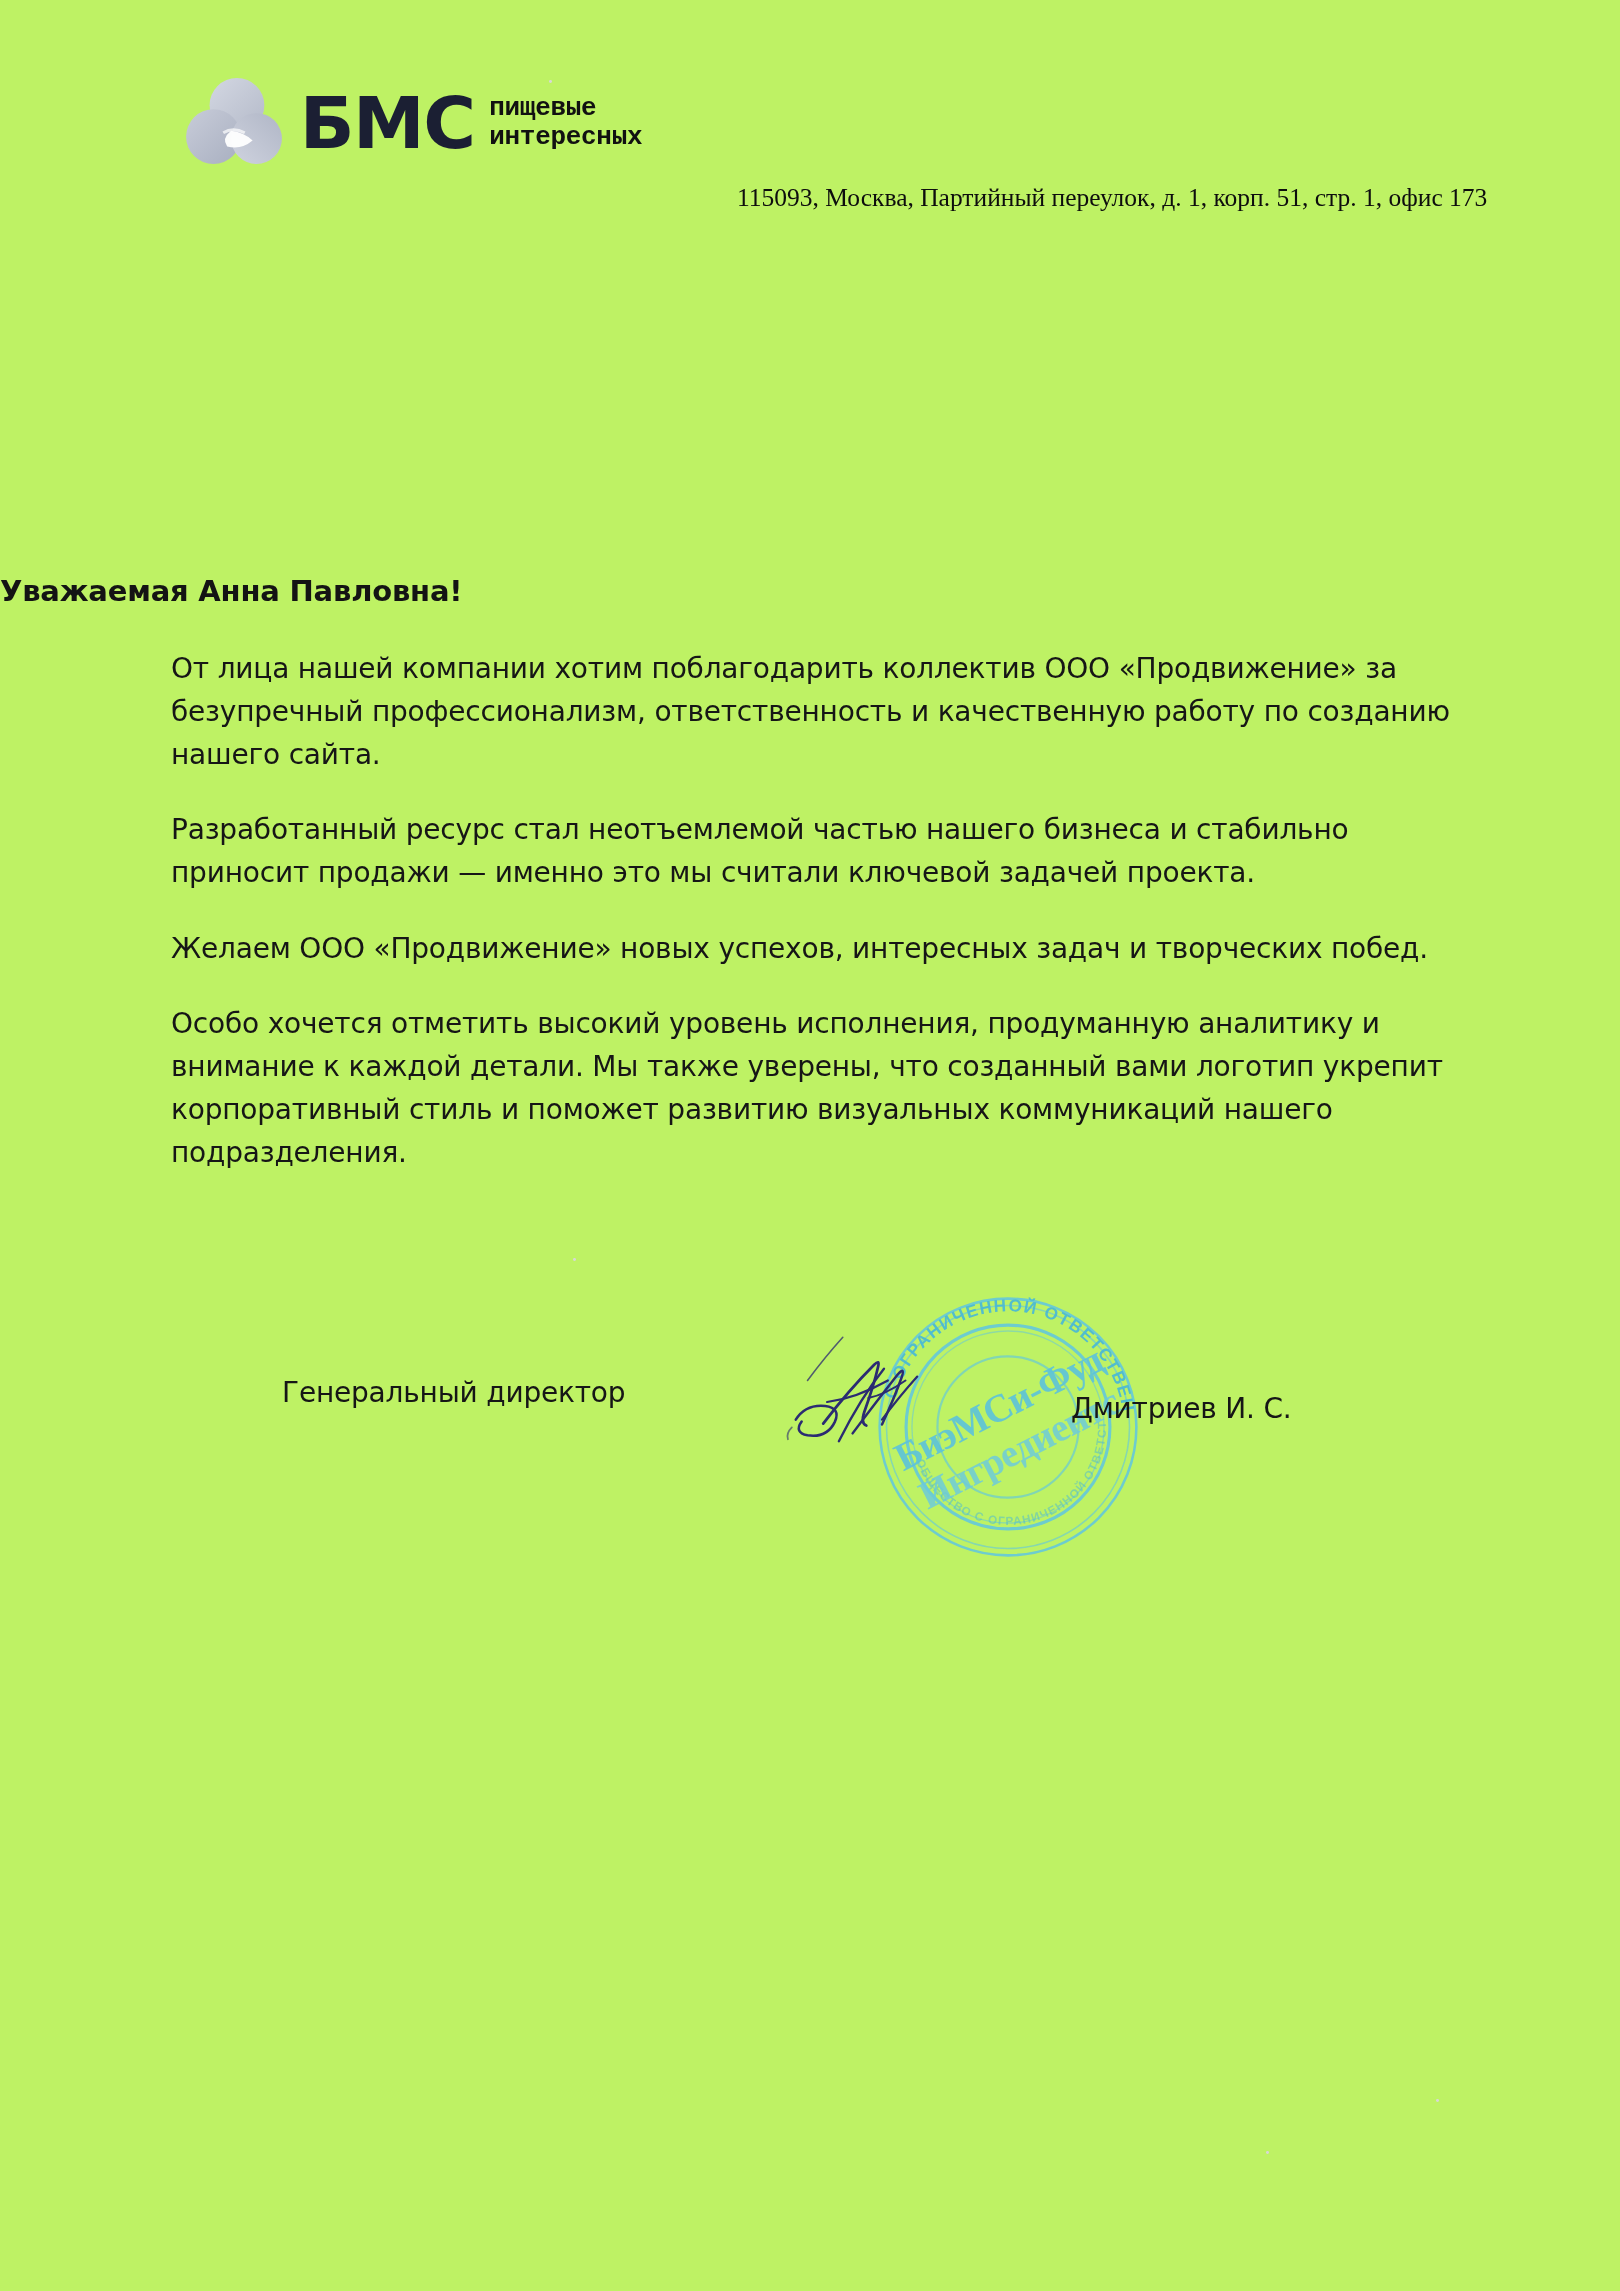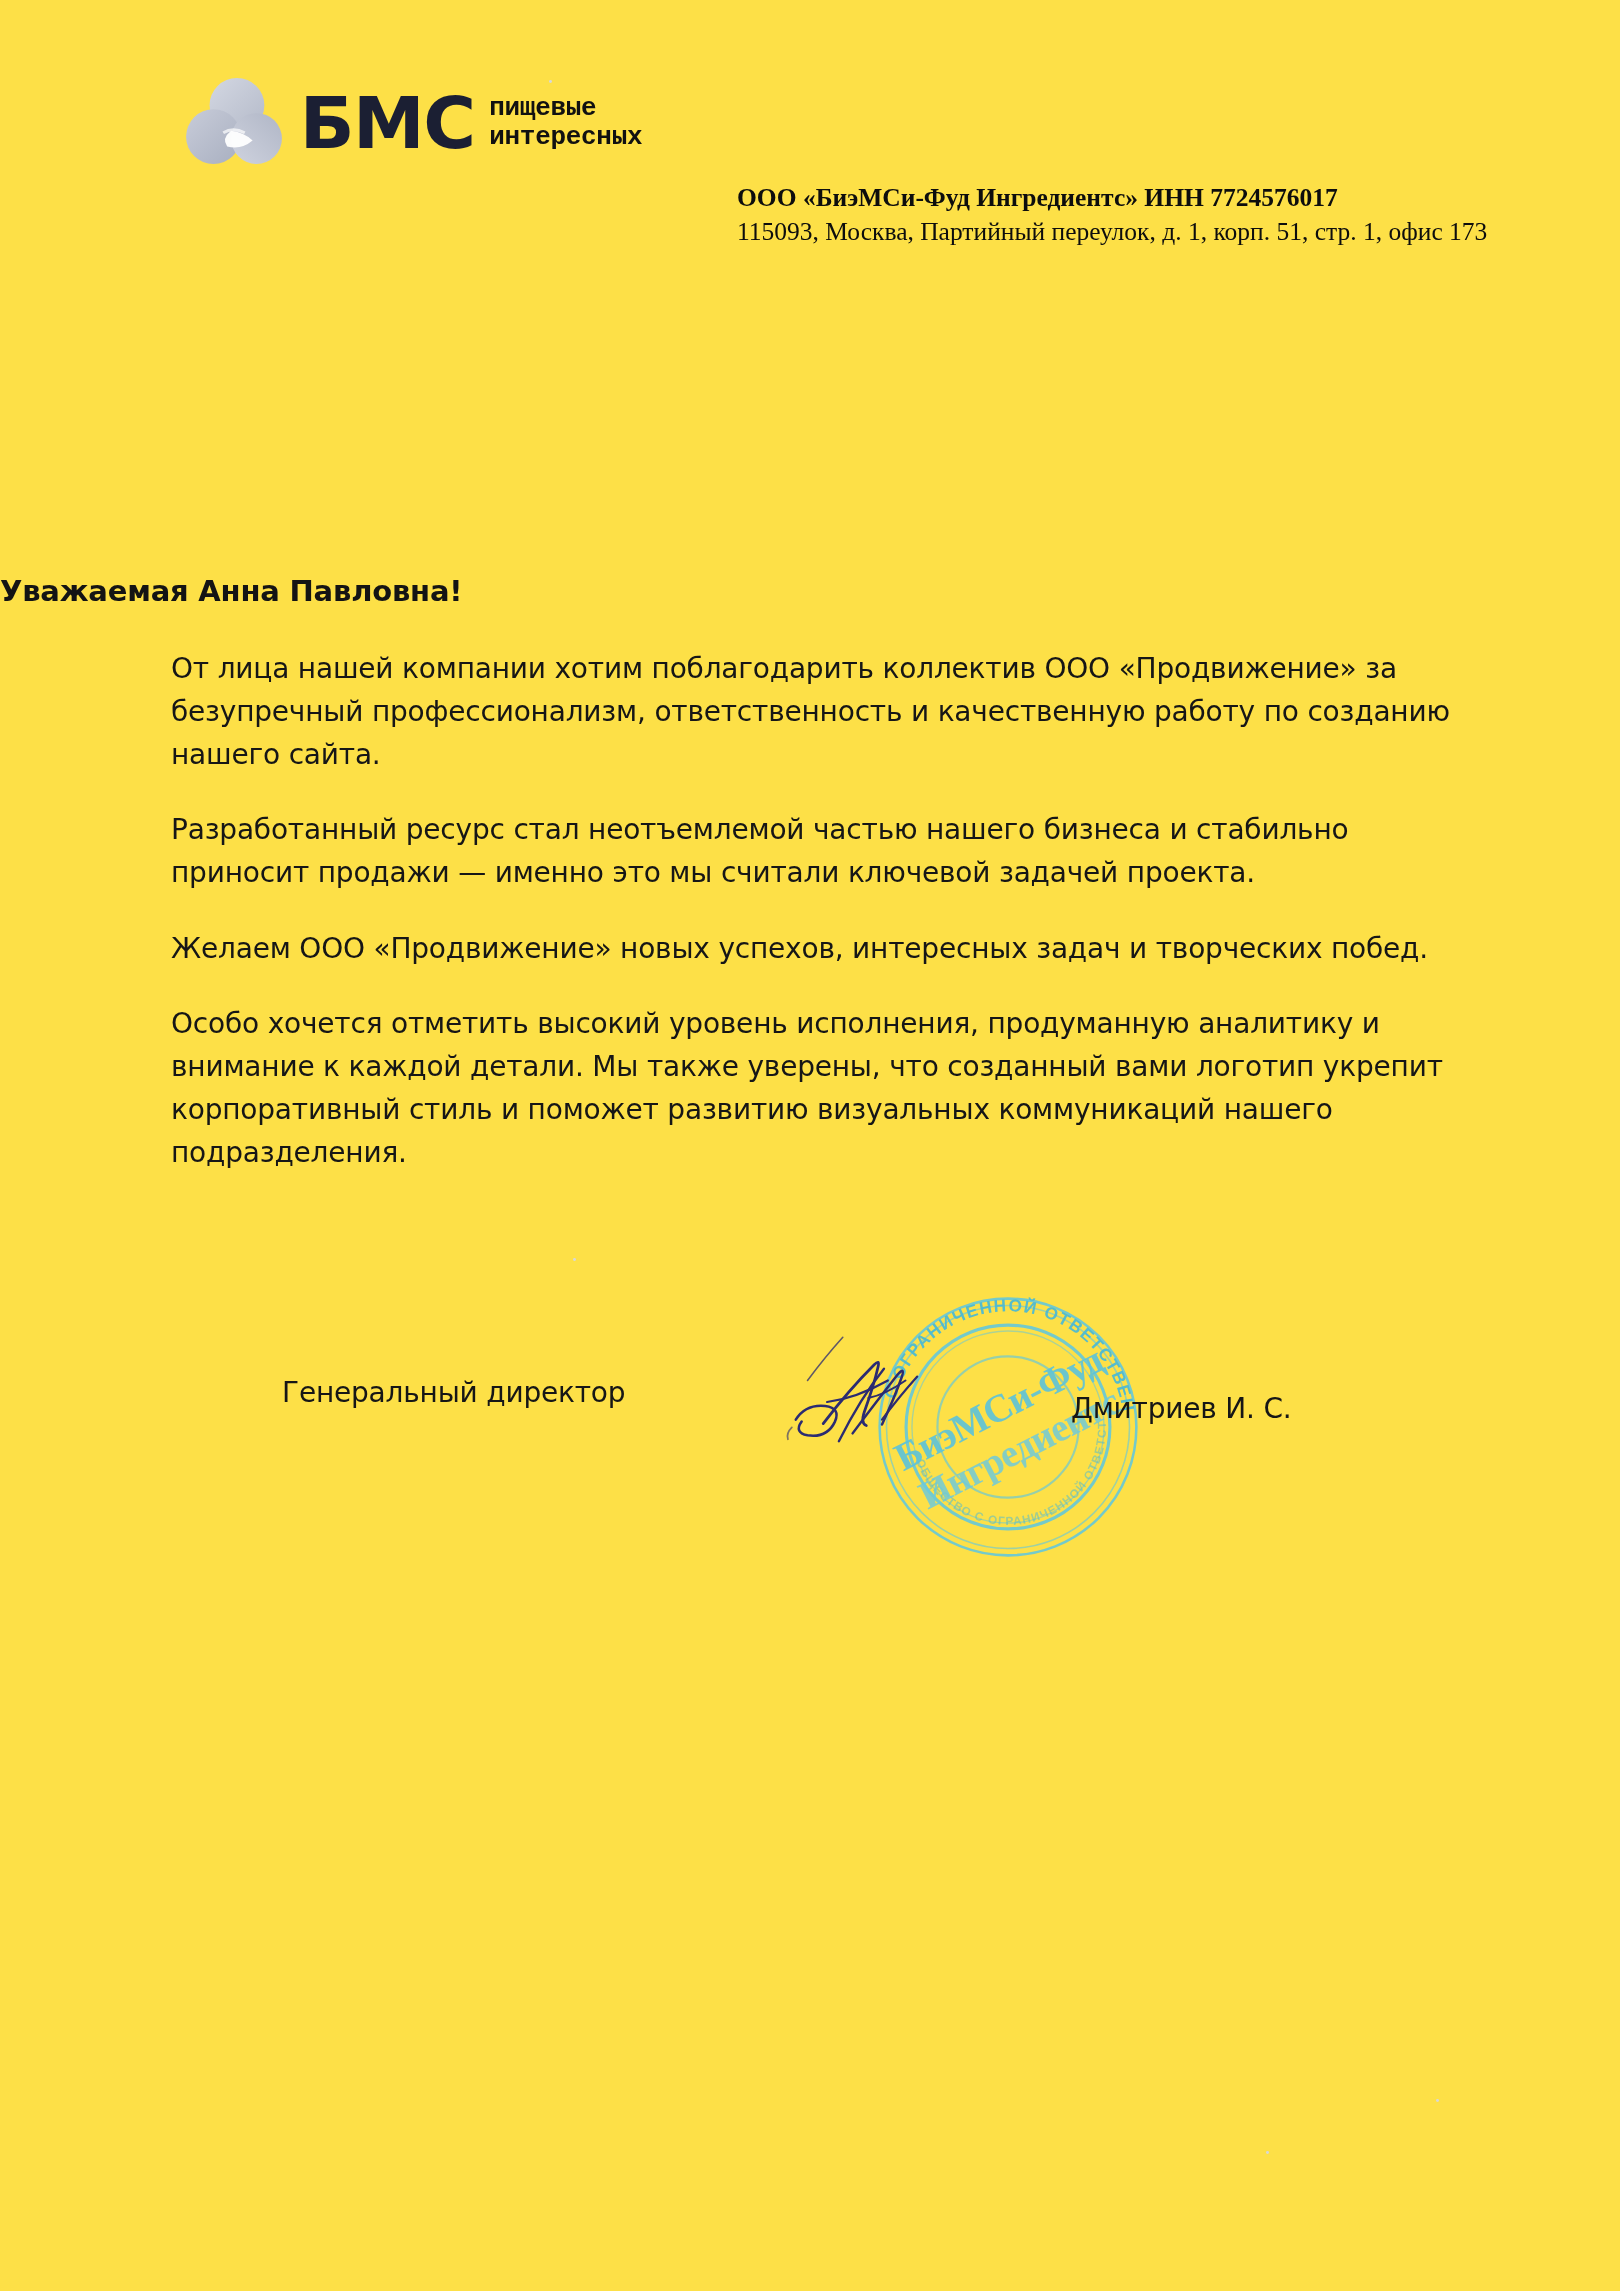--- a/index.html
+++ b/index.html
@@ -9,21 +9,21 @@
     background: #ffffff;
   }
   body {
     font-family: "DejaVu Sans", sans-serif;
     color: #1a1a1a;
   }
   .page {
     position: relative;
     width: 1620px;
     height: 2292px;
-    background: #fde047;
+    background: #bef264;
     overflow: hidden;
   }
 
   
   .letterhead {
     position: absolute;
     left: 0;
     top: 0;
     width: 1620px;
     height: 265px;
@@ -215,21 +215,20 @@
         </svg>
       </div>
       <div class="logo-word">БМС</div>
       <div class="logo-tagline">
         <div>пищевые</div>
         <div>интересных</div>
       </div>
     </div>
 
     <div class="company-info">
-      <div class="ci-line1">ООО «БиэМСи-Фуд Ингредиентс» ИНН 7724576017</div>
       <div class="ci-line2">115093, Москва, Партийный переулок, д. 1, корп. 51, стр. 1, офис 173</div>
     </div>
 
   </div>
 
   <div class="salutation">Уважаемая Анна Павловна!</div>
 
   <div class="body-text">
     <p class="para">От лица нашей компании хотим поблагодарить коллектив ООО «Продвижение» за безупречный профессионализм, ответственность и качественную работу по созданию нашего сайта.</p>
     <p class="para">Разработанный ресурс стал неотъемлемой частью нашего бизнеса и стабильно приносит продажи — именно это мы считали ключевой задачей проекта.</p>

